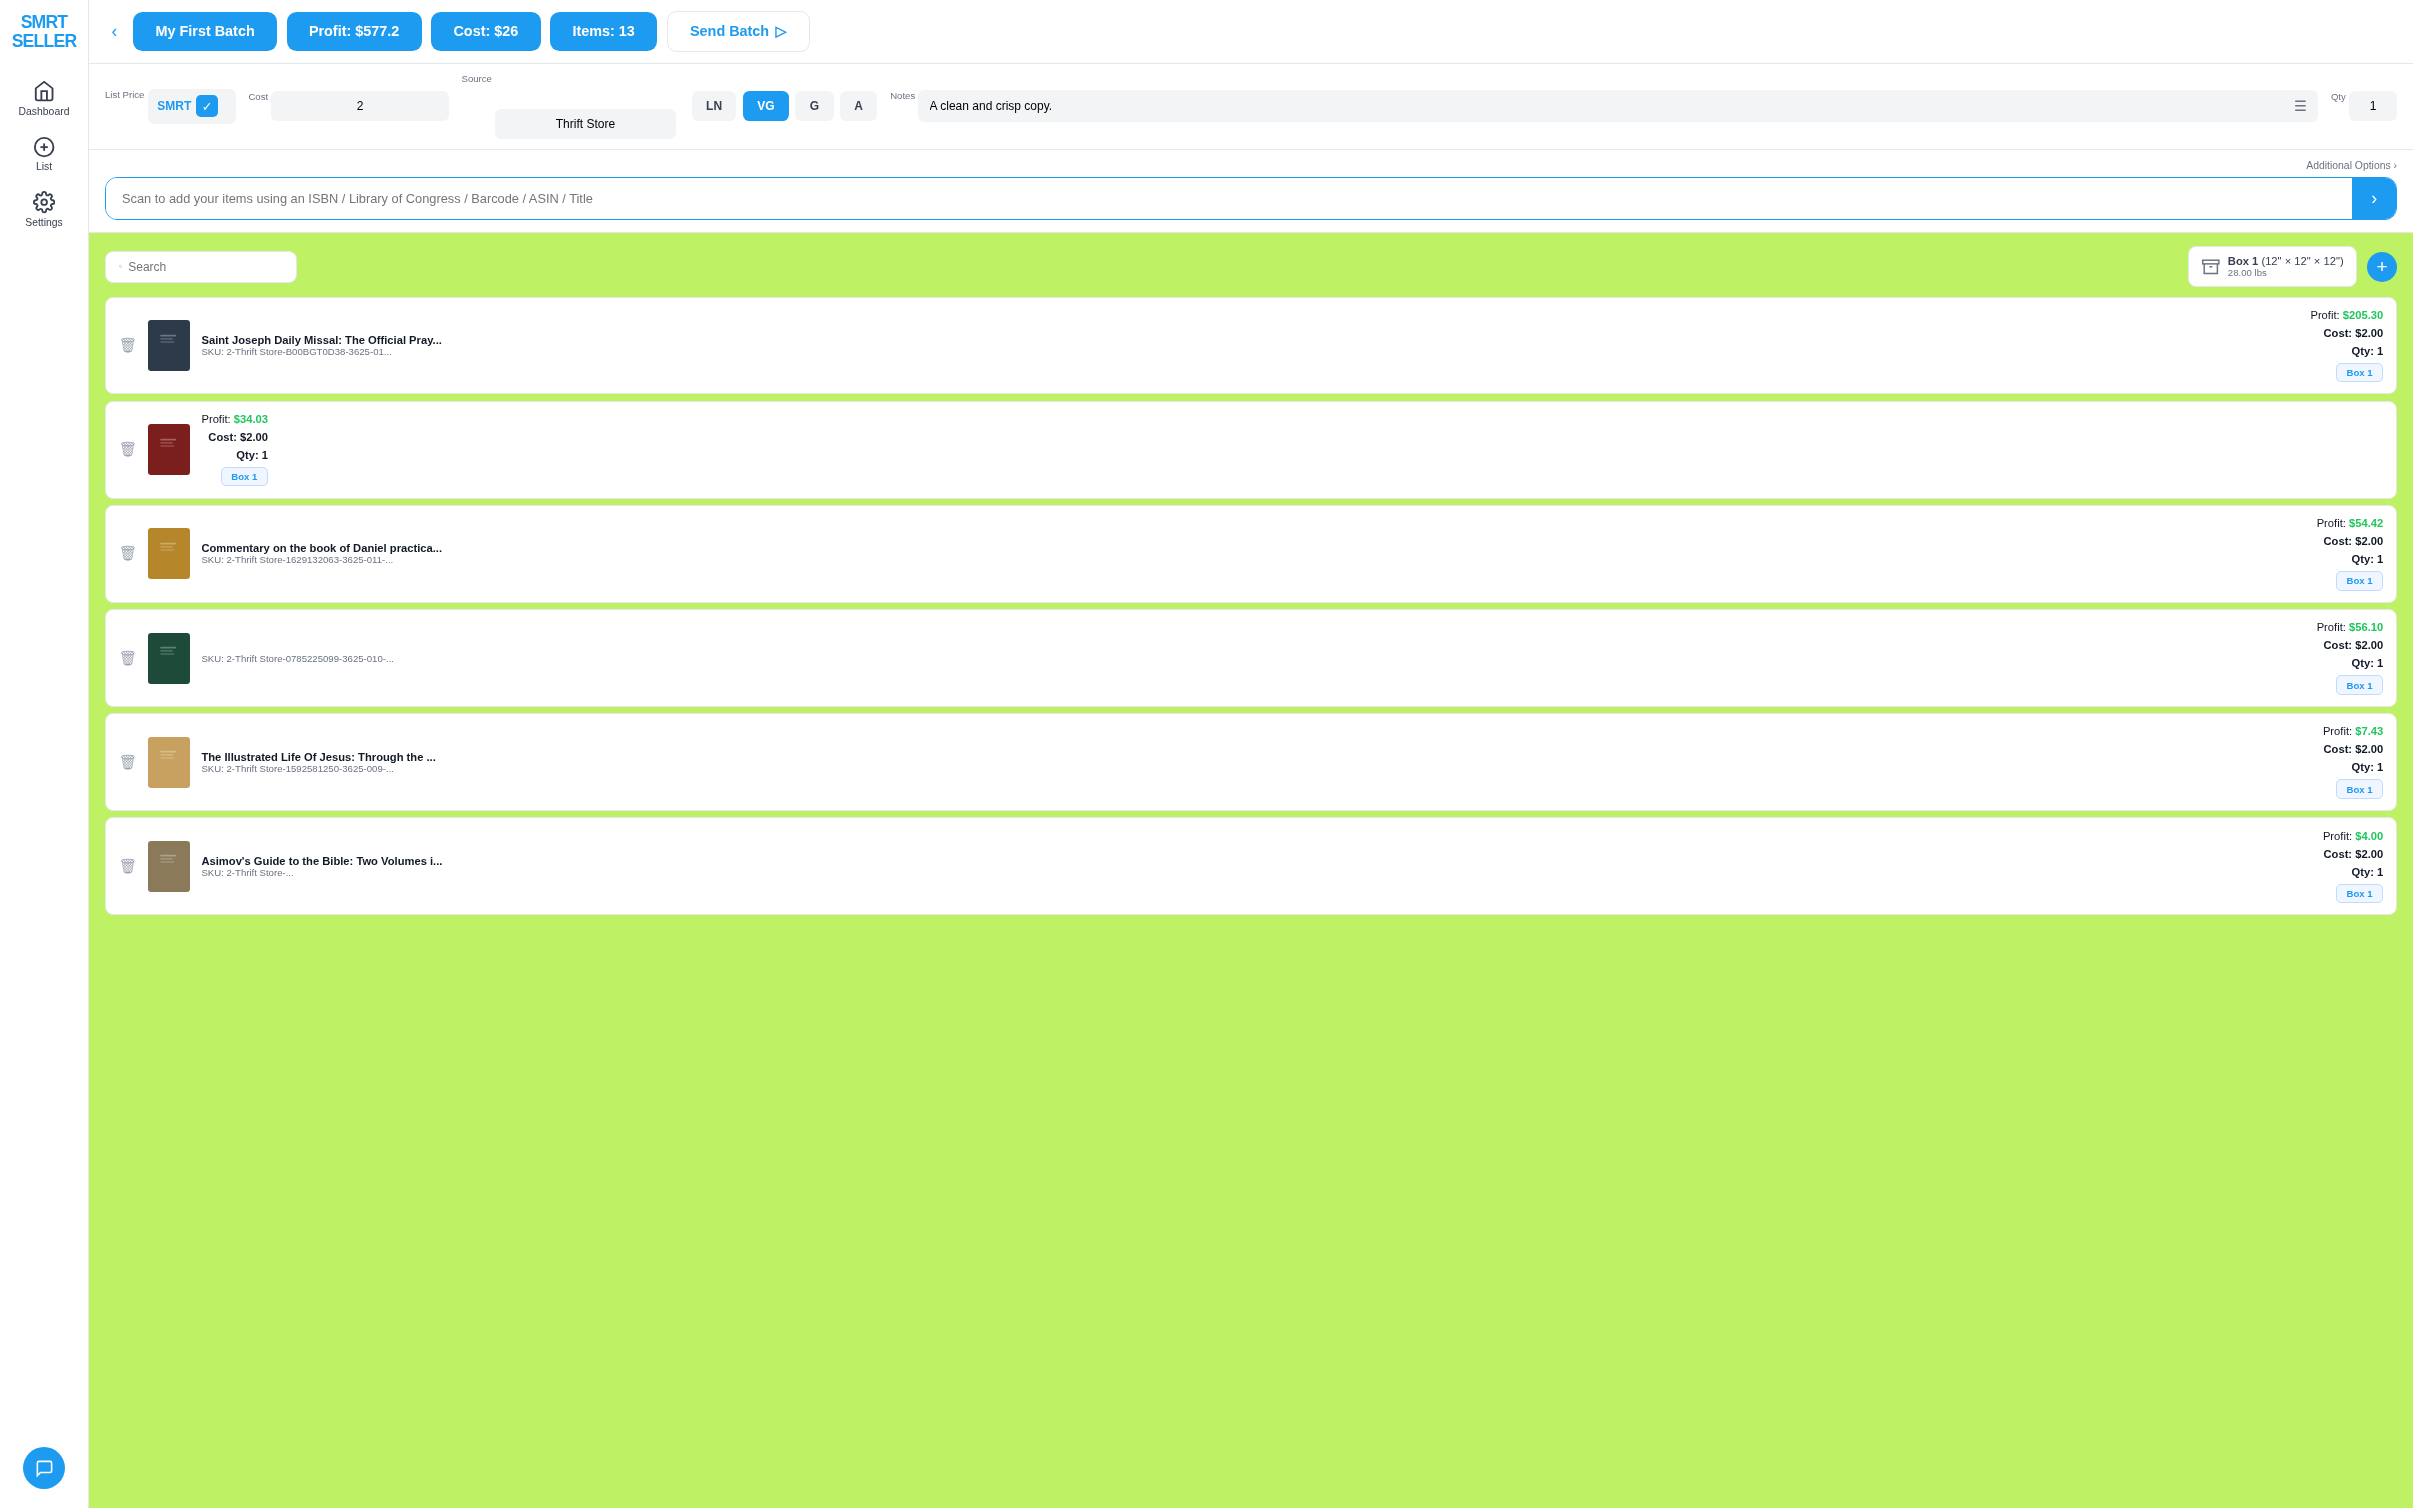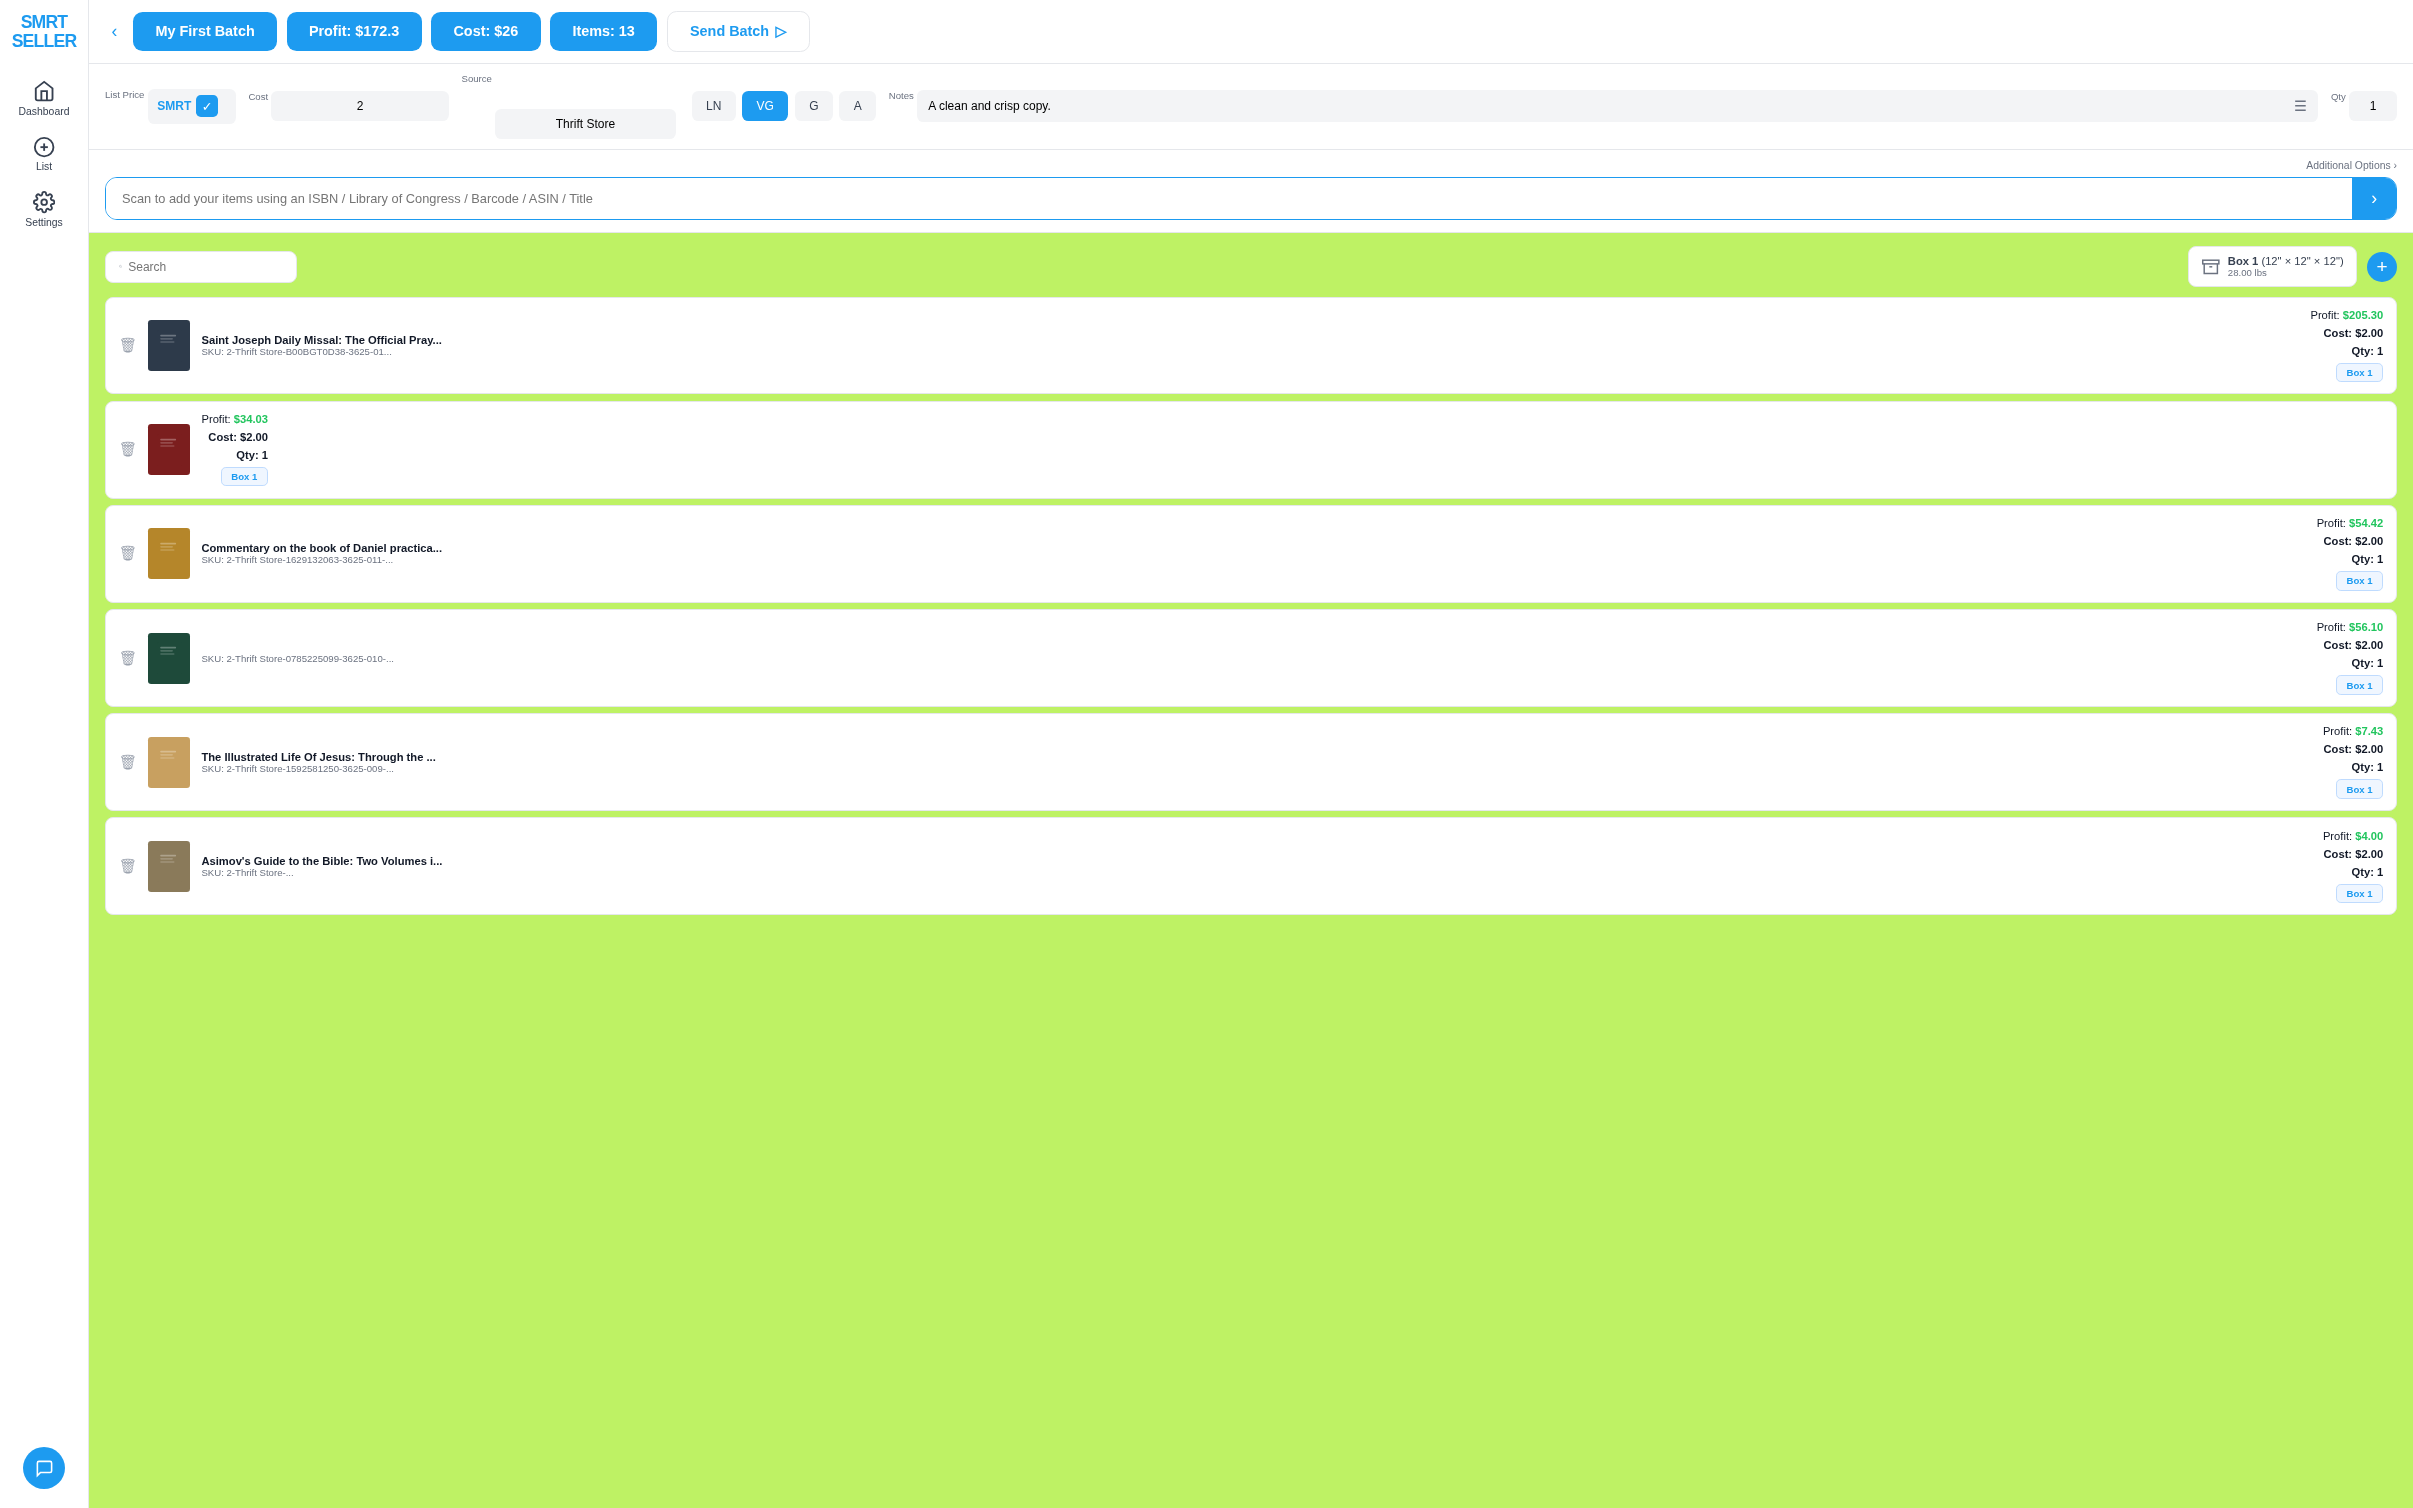--- a/index.html
+++ b/index.html
@@ -163,21 +163,21 @@
       font-weight: 500;
       margin-top: 36px;
     }
     .condition-group { display: flex; gap: 6.4px; }
     .condition-btn {
       background: #f3f4f6;
       border: none;
       border-radius: 6.4px;
       padding: 8px 14.4px;
       font-size: 12px;
-      font-weight: 400;
+      font-weight: 700;
       cursor: pointer;
       color: #374151;
     }
     .condition-btn.active {
       background: #1d9bf0;
       color: #fff;
     }
     .notes-wrap {
       display: flex;
       align-items: center;
@@ -375,21 +375,21 @@
       <path d="M21 15a2 2 0 01-2 2H7l-4 4V5a2 2 0 012-2h14a2 2 0 012 2z"></path>
     </svg>
   </div>
 </div>
 
 <div class="main">
 
   <div class="topbar">
     <button class="topbar-back">‹</button>
     <button class="topbar-btn">My First Batch</button>
-    <button class="topbar-btn">Profit: $172.3</button>
+    <button class="topbar-btn">Profit: $577.2</button>
     <button class="topbar-btn">Cost: $26</button>
     <button class="topbar-btn">Items: 13</button>
     <button class="topbar-btn-outline">
       <span>Send Batch</span>
       <span>▷</span>
     </button>
   </div>
 
   <div class="formbar">
     <div class="form-group">

